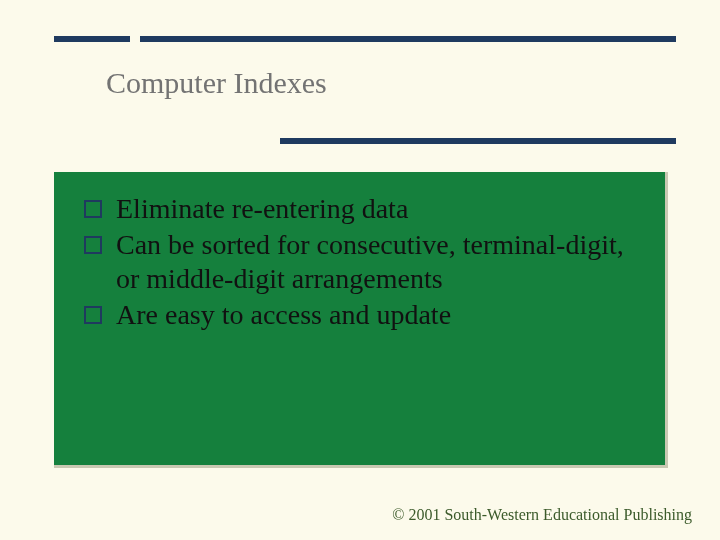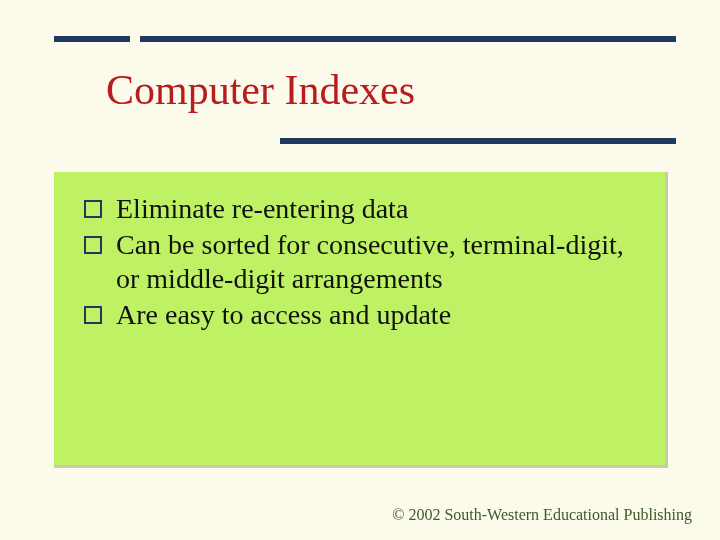--- a/index.html
+++ b/index.html
@@ -27,39 +27,39 @@
     top: 36px;
     left: 140px;
     width: 536px;
     height: 6px;
     background: #1f3a5f;
   }
   .title {
     position: absolute;
     top: 66px;
     left: 106px;
-    font-size: 42px;
-    color: #b91c1c;
+    font-size: 30px;
+    color: #737373;
     font-weight: 400;
   }
   .mid-line {
     position: absolute;
     top: 138px;
     left: 280px;
     width: 396px;
     height: 6px;
     background: #1f3a5f;
   }
   .content-box {
     position: absolute;
     top: 172px;
     left: 54px;
     width: 614px;
     height: 296px;
-    background: #bef264;
+    background: #15803d;
     border-right: 3px solid #c9c8b2;
     border-bottom: 3px solid #c9c8b2;
     padding: 20px 28px 20px 30px;
   }
   .bullet-list {
     list-style: none;
   }
   .bullet-item {
     display: flex;
     align-items: flex-start;
@@ -109,15 +109,15 @@
         <span class="bullet-icon"></span>
         <span class="bullet-text">Can be sorted for consecutive, terminal-digit, or middle-digit arrangements</span>
       </li>
       <li class="bullet-item">
         <span class="bullet-icon"></span>
         <span class="bullet-text">Are easy to access and update</span>
       </li>
     </ul>
   </div>
 
-  <div class="footer">© 2002 South-Western Educational Publishing</div>
+  <div class="footer">© 2001 South-Western Educational Publishing</div>
 
 </div>
 
 </body></html>

